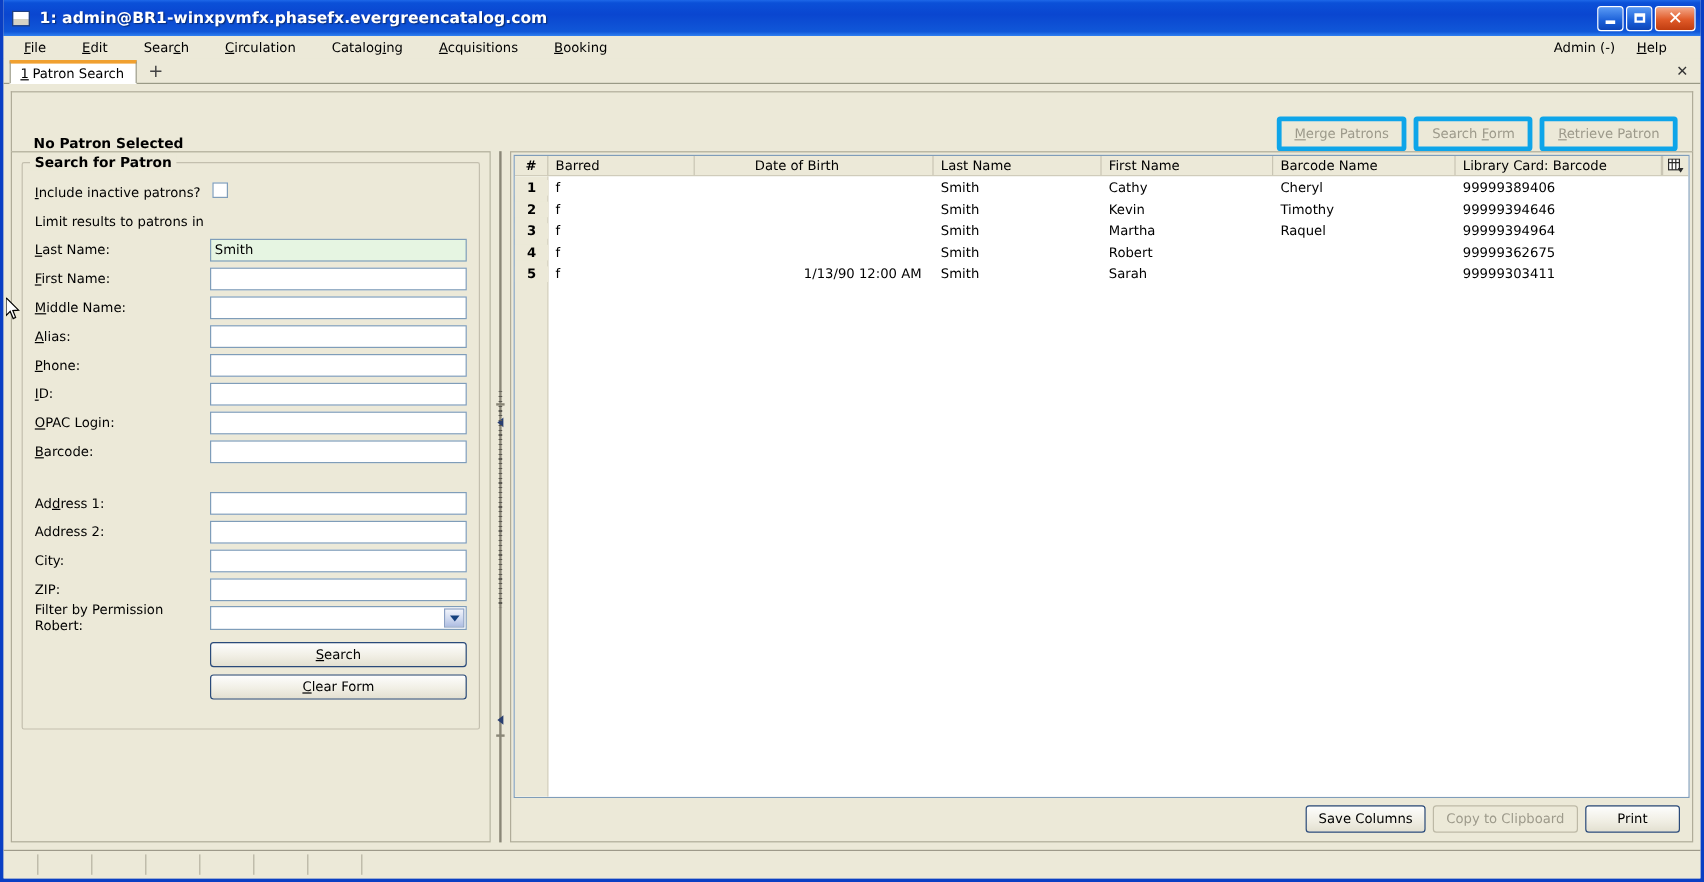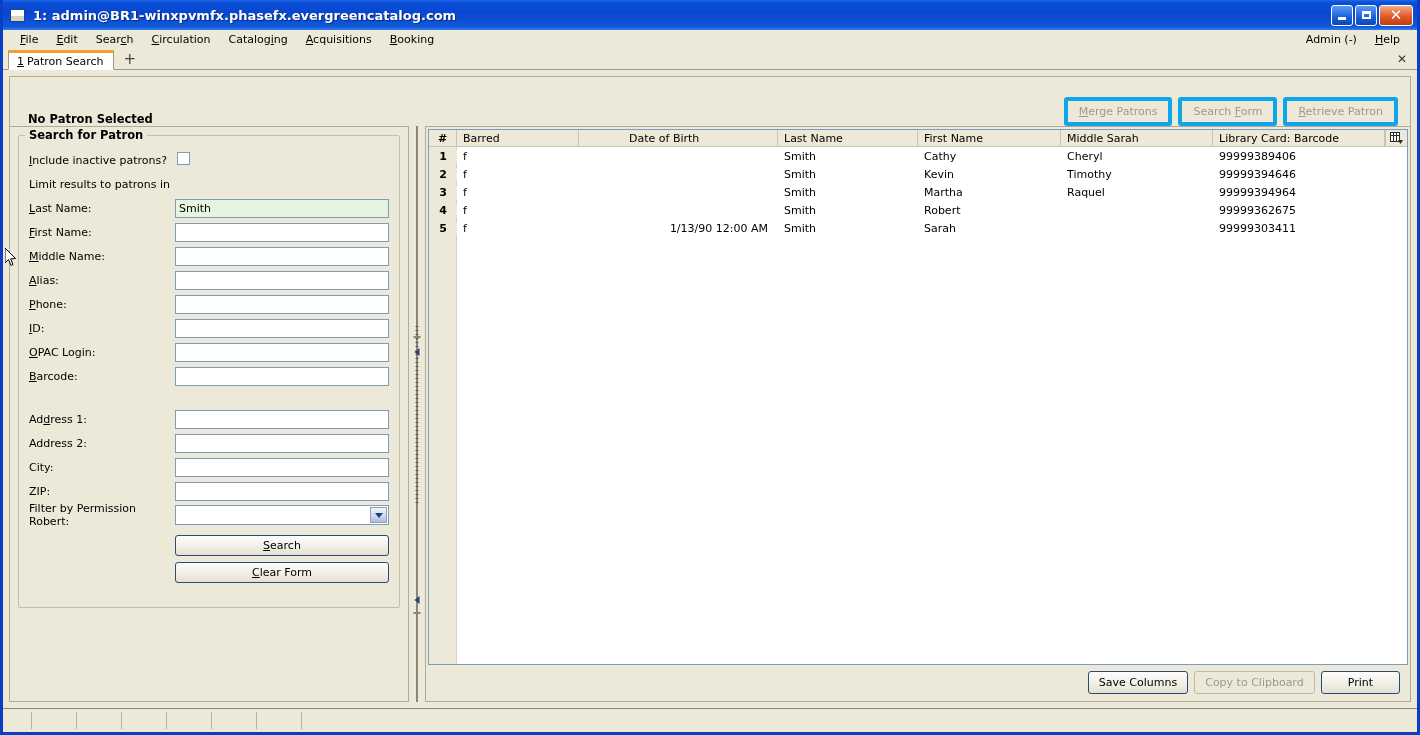--- a/index.html
+++ b/index.html
@@ -62,23 +62,24 @@
     font-family: "DejaVu Sans", sans-serif; }
 
   
   #menubar {
     height: 19px; flex: 0 0 19px;
     background: #ece9d8;
     display: flex; align-items: center;
     padding-left: 8px;
     font-size: 11px; color: #000;
     border-bottom: none;
+    gap: 12px;
   }
   .menuitem { padding: 1px 9px; white-space: nowrap; cursor: default; }
-  #menubar .right { margin-left: auto; display: flex; padding-right: 8px; }
+  #menubar .right { margin-left: auto; display: flex; padding-right: 19px; }
   .u { text-decoration: underline; }
 
   
   #tabbar {
     height: 21px; flex: 0 0 21px;
     background: #ece9d8;
     display: flex; align-items: flex-end;
     position: relative;
     border-bottom: 1px solid #9a9a86;
   }
@@ -521,21 +522,21 @@
       </div>
 
       <div id="rightpane">
         <div id="gridwrap">
           <div id="gridhead">
             <div class="hcell num col-num">#</div>
             <div class="hcell col-barred">Barred</div>
             <div class="hcell col-dob">Date of Birth</div>
             <div class="hcell col-last">Last Name</div>
             <div class="hcell col-first">First Name</div>
-            <div class="hcell col-mid">Middle Sarah</div>
+            <div class="hcell col-mid">Barcode Name</div>
             <div class="hcell col-card">Library Card: Barcode</div>
             <div class="picker">
               <svg width="13" height="12" viewBox="0 0 13 12" aria-hidden="true">
                 <rect x="0.5" y="0.5" width="9" height="9" fill="#ffffff" stroke="#2b2b2b"></rect>
                 <line x1="0.5" y1="3.5" x2="9.5" y2="3.5" stroke="#2b2b2b"></line>
                 <line x1="3.5" y1="0.5" x2="3.5" y2="9.5" stroke="#2b2b2b"></line>
                 <line x1="6.5" y1="0.5" x2="6.5" y2="9.5" stroke="#2b2b2b"></line>
                 <polygon points="8,8 13,8 10.5,12" fill="#2b2b2b"></polygon>
               </svg>
             </div>

